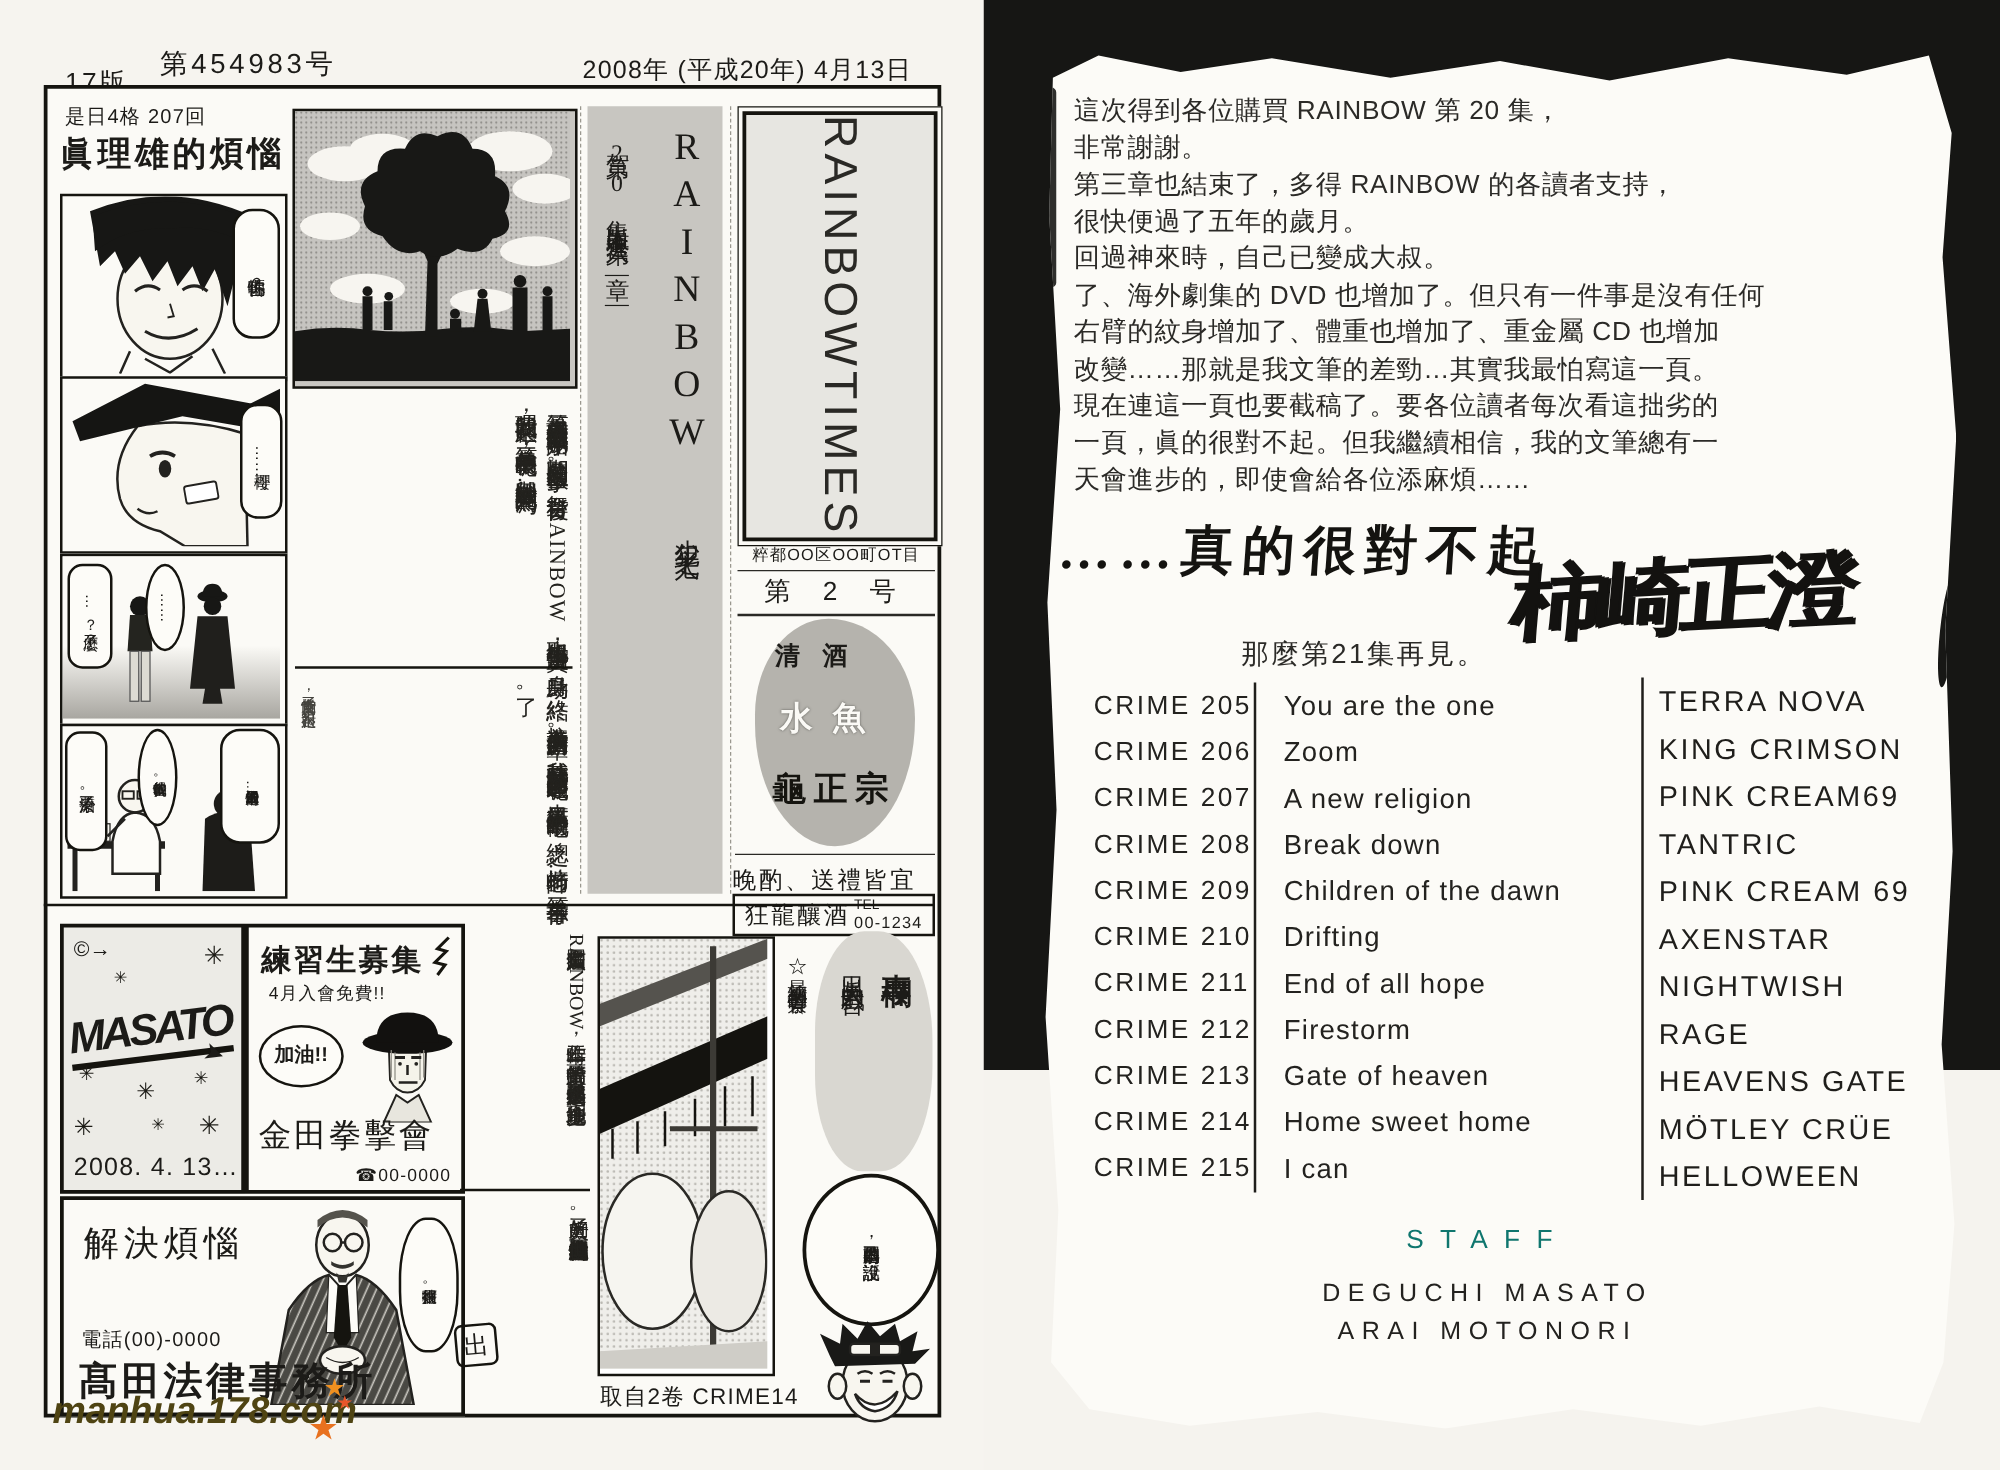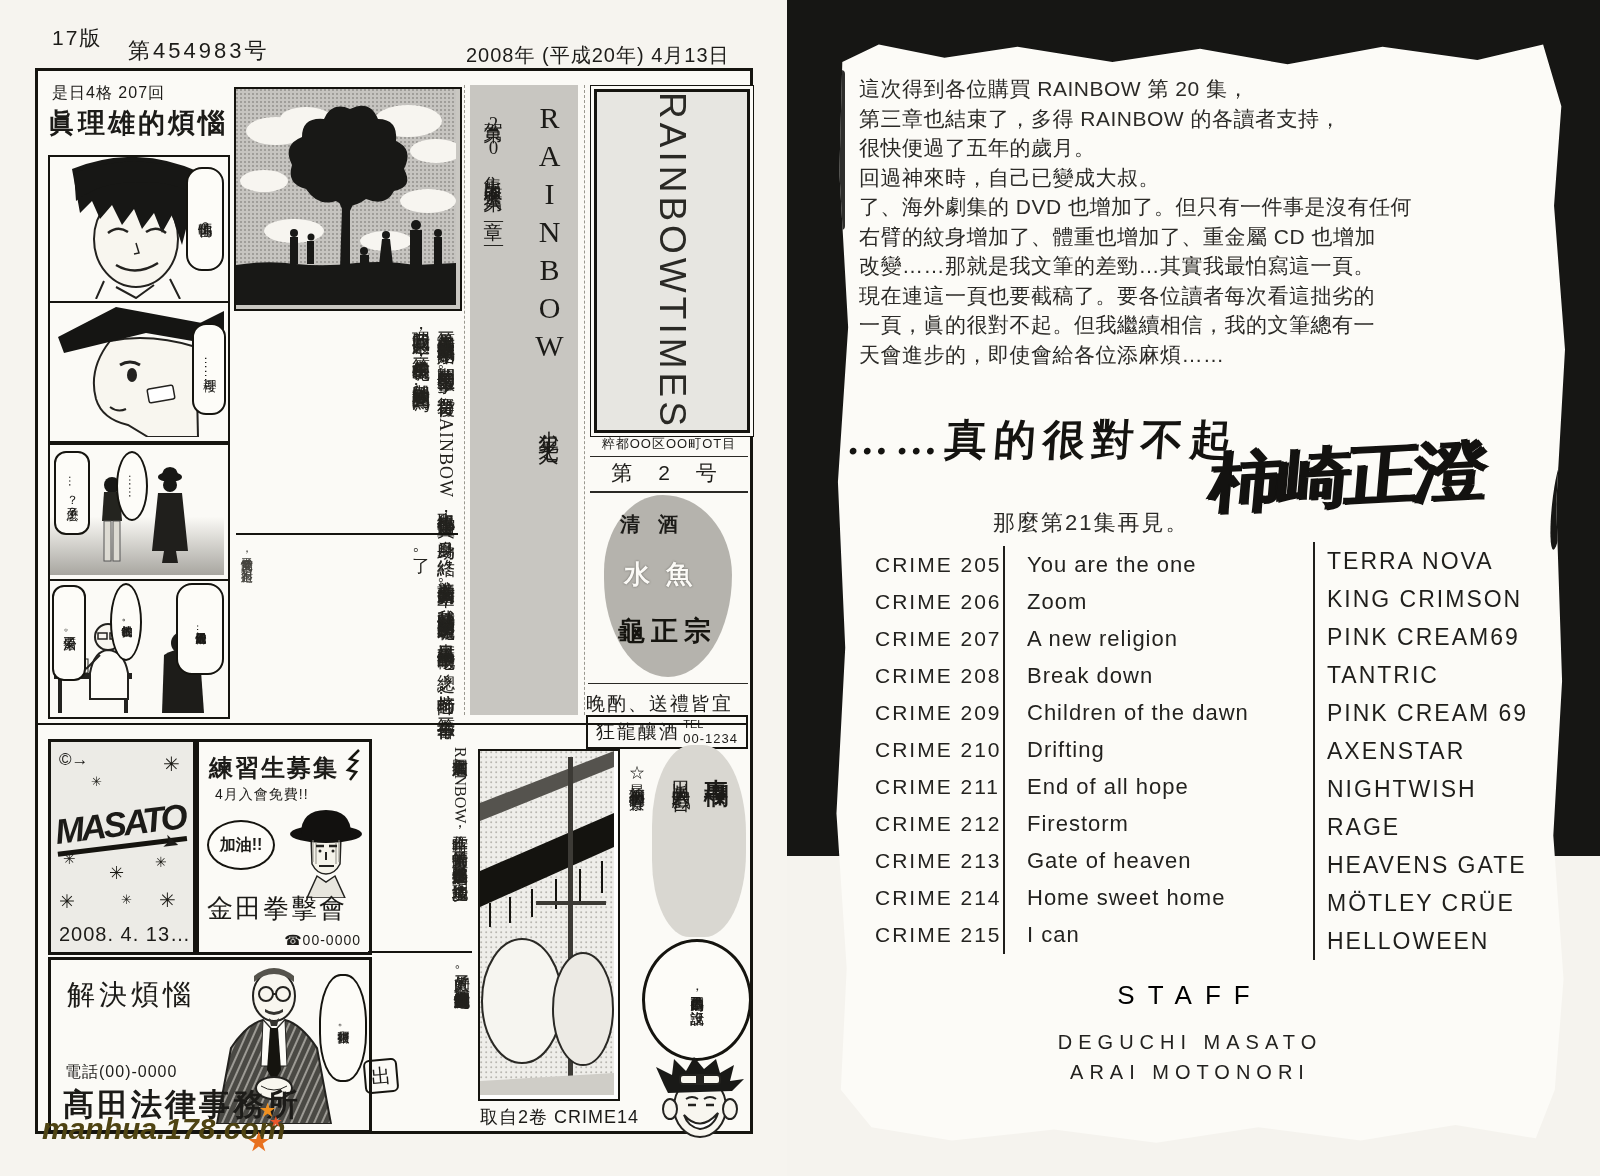--- a/index.html
+++ b/index.html
@@ -7,21 +7,21 @@
          font-family:"Liberation Sans",sans-serif;color:#1c1b18;}
   .abs{position:absolute;}
   .v{writing-mode:vertical-rl;text-orientation:mixed;}
   .vu{writing-mode:vertical-rl;text-orientation:upright;}
   .serif{font-family:"Liberation Serif",serif;}
   .dots-lt{background-image:radial-gradient(#b9b7b1 1px,transparent 1.2px);background-size:5px 5px;}
   .dots-md{background-image:radial-gradient(#8f8d88 1px,transparent 1.2px);background-size:5px 5px;}
 
   
   .left-page{position:absolute;left:0;top:0;width:787px;height:1176px;background:#f6f4ef;}
-  .lp-edition{left:52px;top:24px;font-size:21px;letter-spacing:2px;}
+  .lp-edition{left:52px;top:52px;font-size:21px;letter-spacing:2px;}
   .lp-issueno{left:128px;top:36px;font-size:22px;letter-spacing:3px;}
   .lp-date{left:466px;top:42px;font-size:20px;letter-spacing:1px;}
   .frame{position:absolute;left:35px;top:68px;width:712px;height:1060px;border:3px solid #15140f;
          background:#fbfaf6;overflow:visible;}
 
   .strip-series{left:14px;top:12px;font-size:16px;letter-spacing:1px;}
   .strip-title{left:10px;top:34px;font-size:27px;font-weight:bold;letter-spacing:3px;}
 
   .panel{position:absolute;left:10px;width:178px;border:2px solid #15140f;background:#fbfaf6;overflow:hidden;}
   .bubble{position:absolute;background:#fdfcf8;border:2px solid #15140f;display:flex;
@@ -116,21 +116,21 @@
   .farewell{left:158px;top:468px;font-size:22px;letter-spacing:2px;color:#2b2a27;}
   .crime-col{left:40px;top:506px;}
   .crime-row{height:37px;display:flex;align-items:center;}
   .crime-no{width:138px;font-size:21px;letter-spacing:2px;color:#23221f;}
   .crime-title{font-size:22px;letter-spacing:1px;color:#23221f;padding-left:14px;}
   .crime-rule{left:168px;top:506px;width:2px;height:408px;background:#1f1e1b;}
   .band-rule{left:478px;top:502px;width:2px;height:418px;background:#1f1e1b;}
   .band-col{left:492px;top:502px;}
   .band-name{height:38px;display:flex;align-items:center;font-size:23px;letter-spacing:2px;color:#1f1e1b;white-space:nowrap;}
   .staff{left:145px;top:940px;width:420px;text-align:center;}
-  .staff-label{font-size:26px;letter-spacing:13px;color:#000000;margin-bottom:16px;}
+  .staff-label{font-size:21px;letter-spacing:13px;color:#0f766e;margin-bottom:16px;}
   .staff-name{font-size:20px;letter-spacing:6px;color:#23221f;line-height:30px;}
 
   .watermark{position:absolute;left:11px;top:1112px;font-size:30px;font-weight:bold;font-style:italic;
              color:#4f4413;letter-spacing:0px;margin-left:31px;}
   .wm-star1{position:absolute;left:218px;top:-12px;font-size:17px;color:#f0901f;font-style:normal;}
   .wm-star2{position:absolute;left:228px;top:2px;font-size:13px;color:#e8562a;font-style:normal;}
   .wm-star3{position:absolute;left:206px;top:16px;font-size:24px;color:#e8711f;font-style:normal;}
 </style>
 </head>
 <body>
@@ -429,20 +429,21 @@
   </div>
 
   <div class="right-page">
     <div class="paper">
       <div class="smudge" style="left:2px;top:30px;width:8px;height:160px;border-radius:4px;opacity:.9;"></div>
       <div class="smudge" style="right:1px;top:420px;width:12px;height:90px;transform:rotate(6deg);"></div>
       <div class="smudge" style="left:600px;bottom:2px;width:54px;height:10px;"></div>
 
       <div class="abs aw" id="afterword-lines">
           <div class="aw-line">這次得到各位購買 RAINBOW 第 20 集，</div>
+          <div class="aw-line">非常謝謝。</div>
           <div class="aw-line">第三章也結束了，多得 RAINBOW 的各讀者支持，</div>
           <div class="aw-line">很快便過了五年的歲月。</div>
           <div class="aw-line">回過神來時，自己已變成大叔。</div>
           <div class="aw-line">了、海外劇集的 DVD 也增加了。但只有一件事是沒有任何</div>
           <div class="aw-line">右臂的紋身增加了、體重也增加了、重金屬 CD 也增加</div>
           <div class="aw-line">改變……那就是我文筆的差勁…其實我最怕寫這一頁。</div>
           <div class="aw-line">現在連這一頁也要截稿了。要各位讀者每次看這拙劣的</div>
           <div class="aw-line">一頁，眞的很對不起。但我繼續相信，我的文筆總有一</div>
           <div class="aw-line">天會進步的，即使會給各位添麻煩……</div>
         </div>

